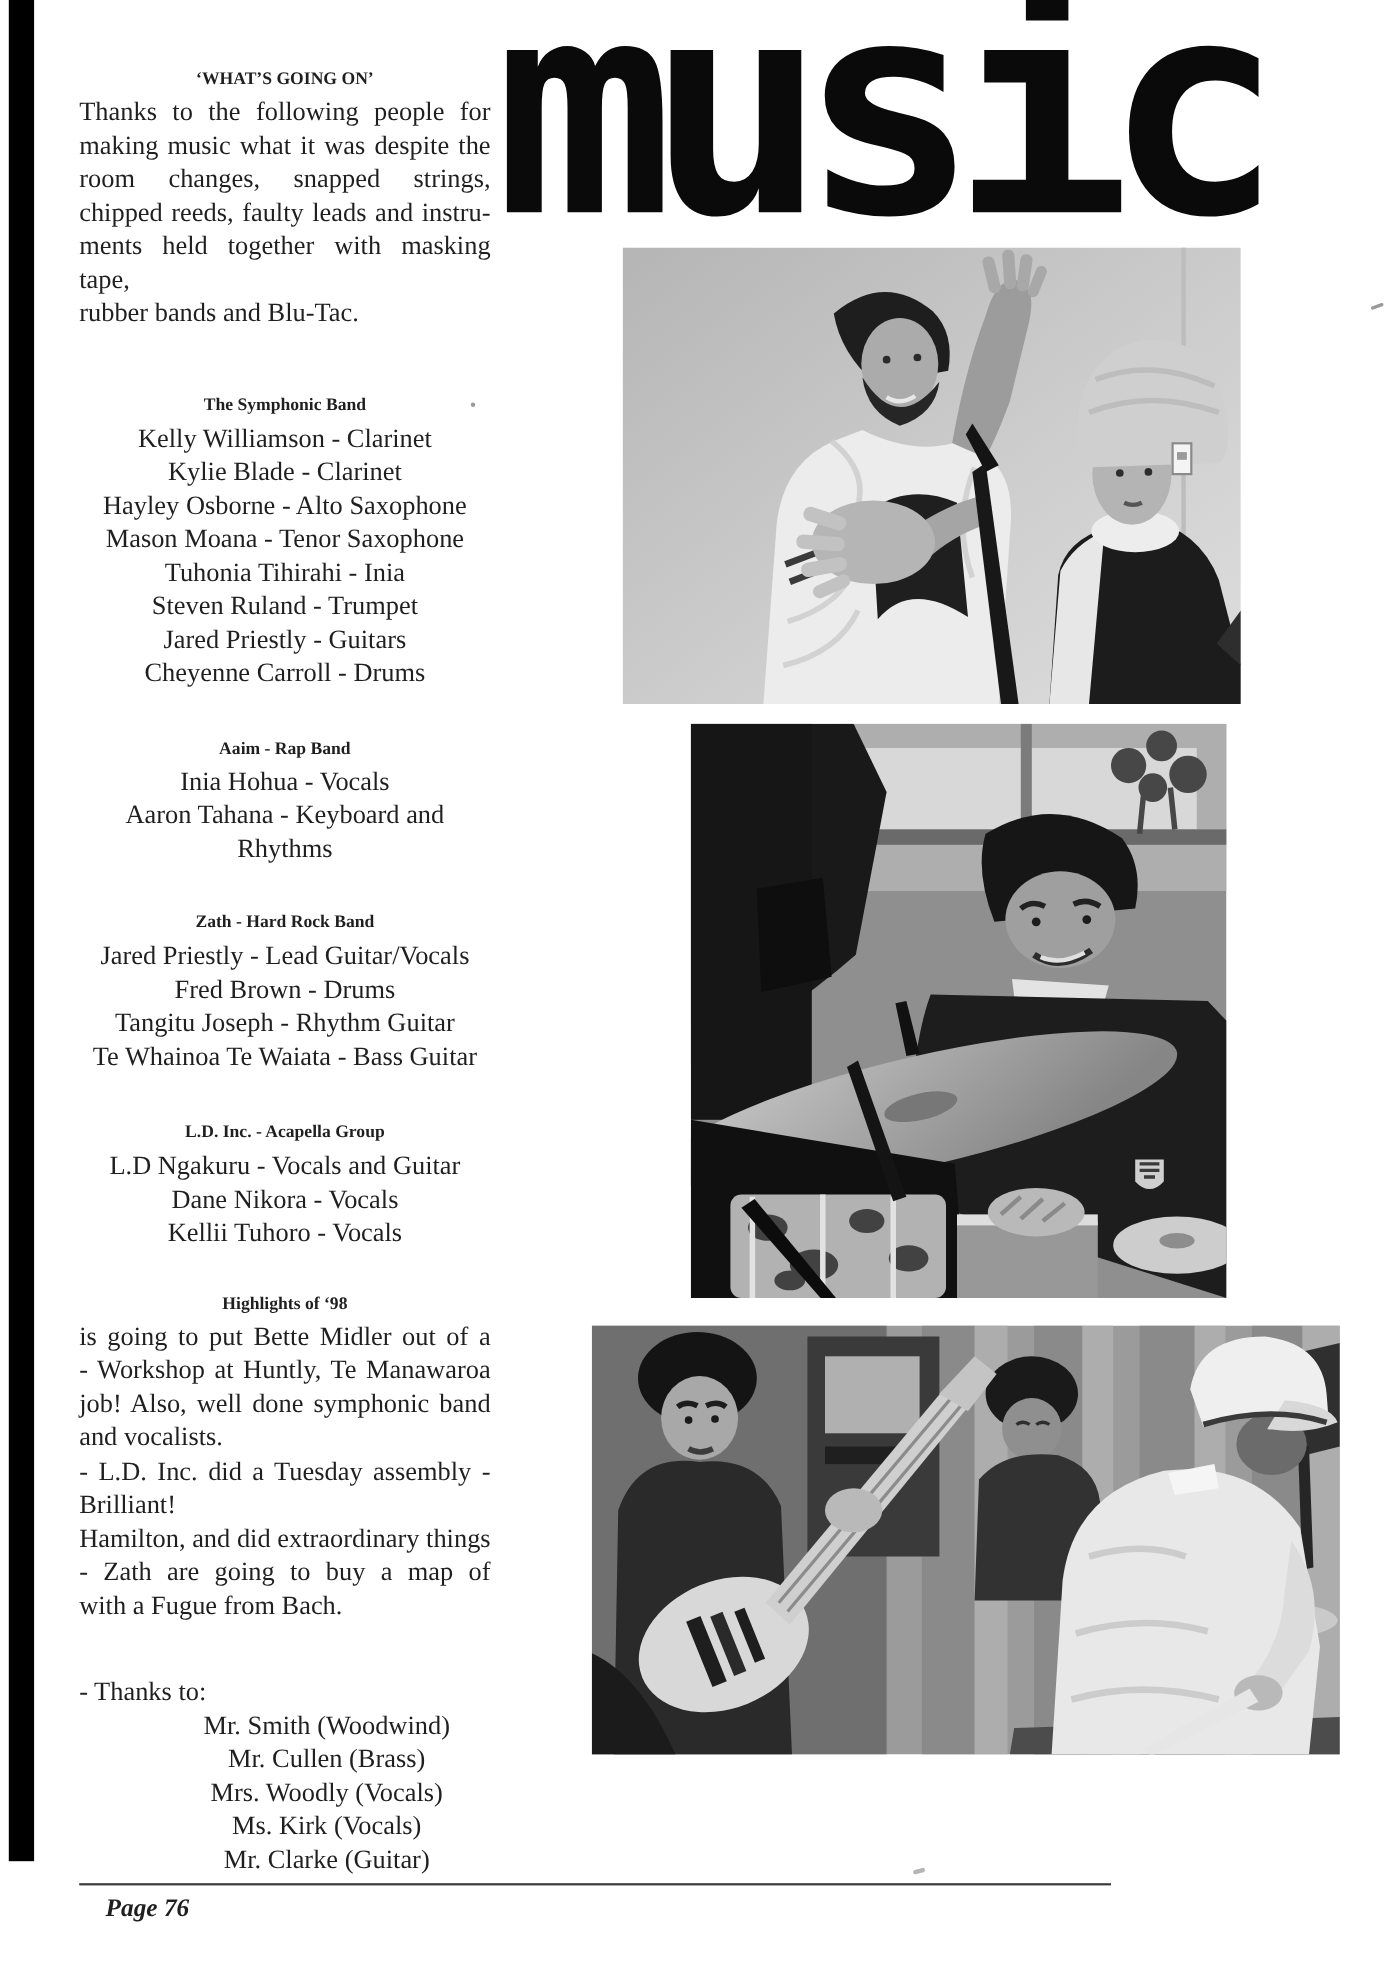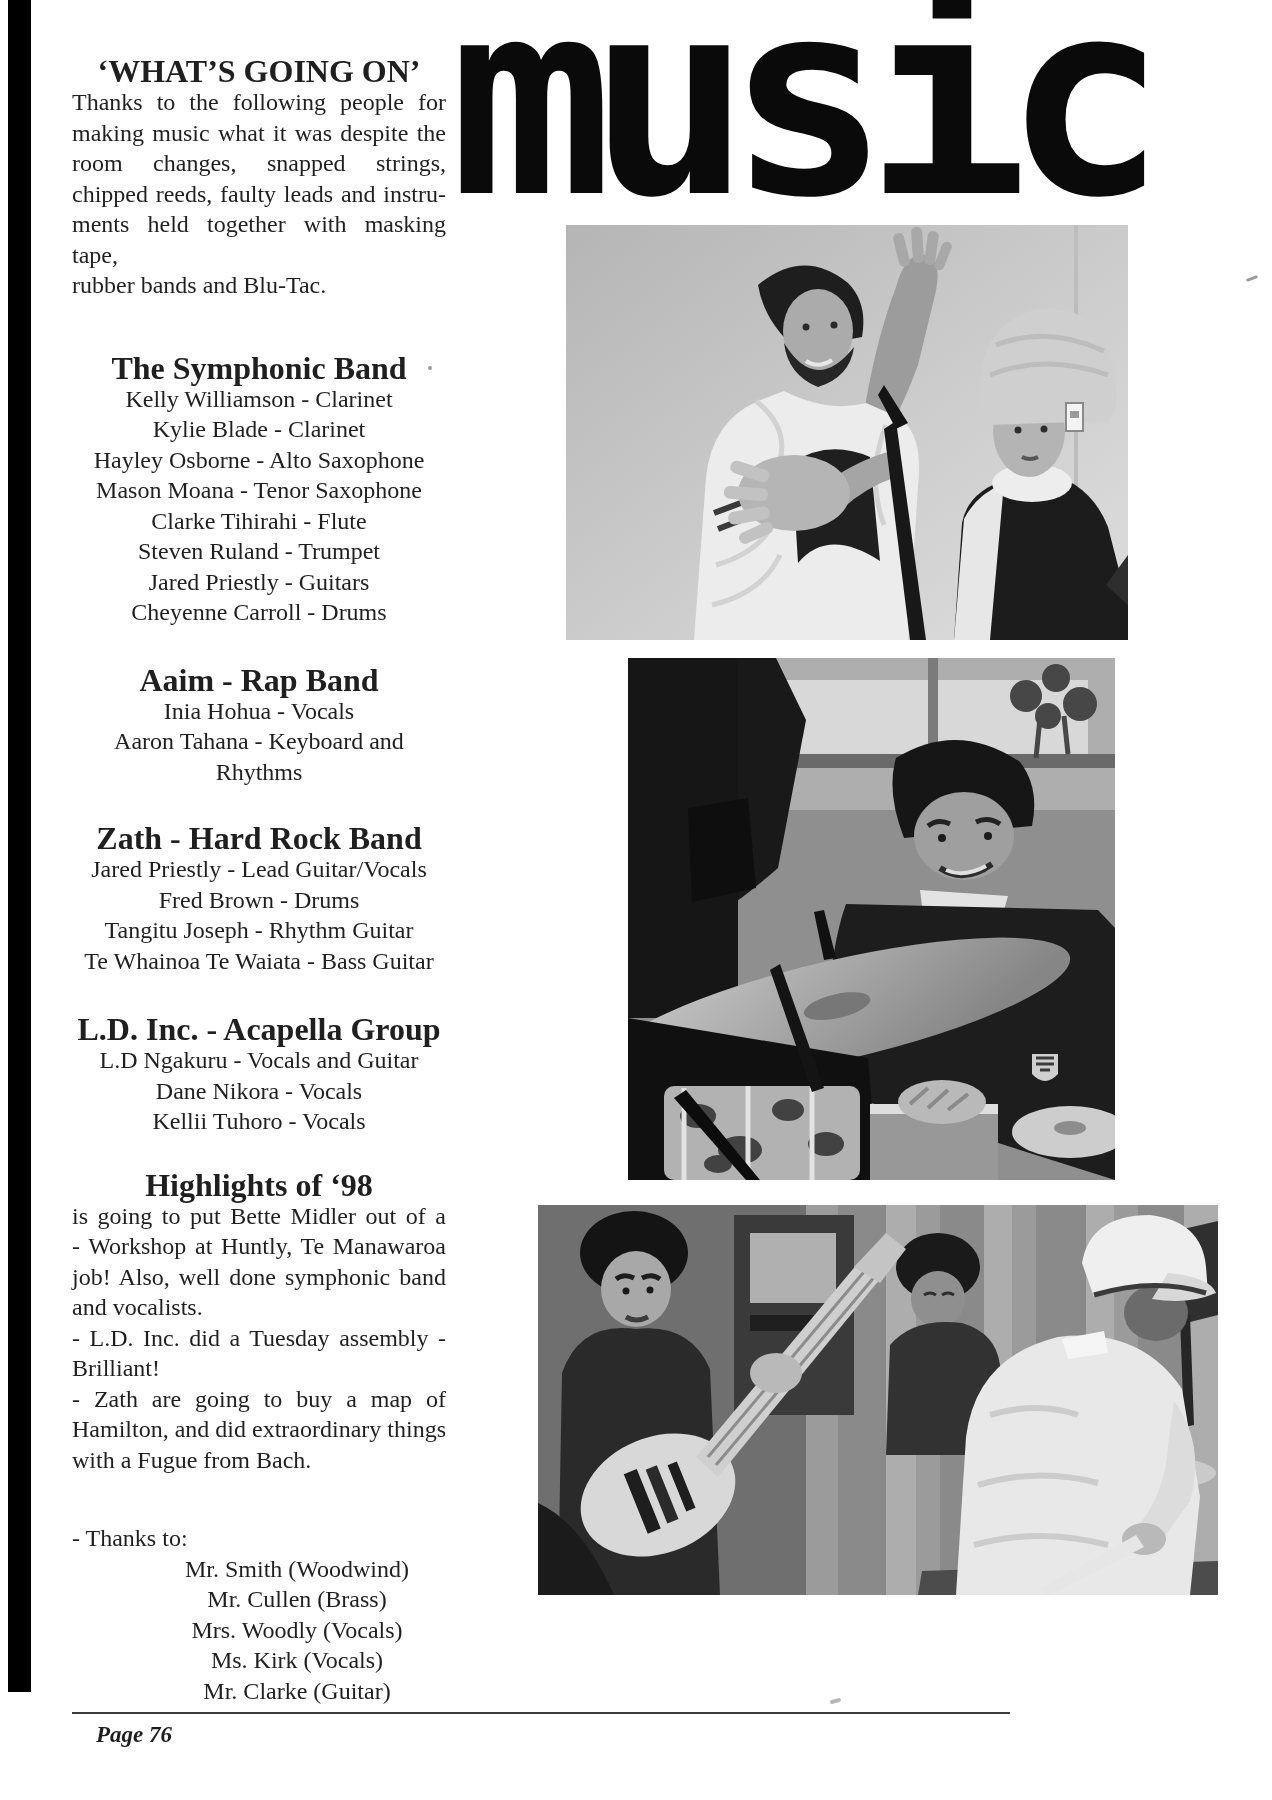--- a/index.html
+++ b/index.html
@@ -15,21 +15,21 @@
     position:absolute; left:450px; top:-100px; height:400px;
     font-family:"DejaVu Sans Mono", monospace;
     font-weight:bold; font-size:270px; line-height:400px;
     letter-spacing:-24px; color:#0a0a0a; white-space:nowrap;
   }
   .left-col {
     position:absolute; left:72px; top:56px; width:374px;
     font-size:24px; line-height:30.5px;
   }
   .intro-title, .sec-title {
-    font-weight:bold; font-size:32px; text-align:center; line-height:31px;
+    font-weight:bold; font-size:16px; text-align:center; line-height:31px;
   }
   .jline { text-align:justify; text-align-last:justify; }
   .para .jline:last-child { text-align-last:left; }
   .cline { text-align:center; white-space:nowrap; }
   .band-section { margin-top:37px; }
   .sec-symphonic { margin-top:52px; }
   .sec-zath { margin-top:36px; }
   .sec-ld { margin-top:38px; }
   .highlights { margin-top:33px; }
   .thanks { margin-top:35px; }
@@ -279,21 +279,21 @@
         <div class="jline">rubber bands and Blu-Tac.</div>
       </div>
 
     <div class="band-section sec-symphonic">
       <div class="sec-title">The Symphonic Band</div>
       <div>
           <div class="cline">Kelly Williamson - Clarinet</div>
           <div class="cline">Kylie Blade - Clarinet</div>
           <div class="cline">Hayley Osborne - Alto Saxophone</div>
           <div class="cline">Mason Moana - Tenor Saxophone</div>
-          <div class="cline">Clarke Tihirahi - Flute</div>
+          <div class="cline">Tuhonia Tihirahi - Inia</div>
           <div class="cline">Steven Ruland - Trumpet</div>
           <div class="cline">Jared Priestly - Guitars</div>
           <div class="cline">Cheyenne Carroll - Drums</div>
         </div>
     </div>
 
     <div class="band-section">
       <div class="sec-title">Aaim - Rap Band</div>
       <div>
           <div class="cline">Inia Hohua - Vocals</div>
@@ -327,22 +327,22 @@
           <div class="jline">is going to put Bette Midler out of a</div>
           <div class="jline">- Workshop at Huntly, Te Manawaroa</div>
           <div class="jline">job! Also, well done symphonic band</div>
           <div class="jline">and vocalists.</div>
         </div>
       <div class="para">
           <div class="jline">- L.D. Inc. did a Tuesday assembly -</div>
           <div class="jline">Brilliant!</div>
         </div>
       <div class="para">
+          <div class="jline">Hamilton, and did extraordinary things</div>
           <div class="jline">- Zath are going to buy a map of</div>
-          <div class="jline">Hamilton, and did extraordinary things</div>
           <div class="jline">with a Fugue from Bach.</div>
         </div>
     </div>
 
     <div class="thanks">
       <div class="thanks-lead">- Thanks to:</div>
       <div class="thanks-names">
           <div class="cline">Mr. Smith  (Woodwind)</div>
           <div class="cline">Mr. Cullen (Brass)</div>
           <div class="cline">Mrs. Woodly (Vocals)</div>

